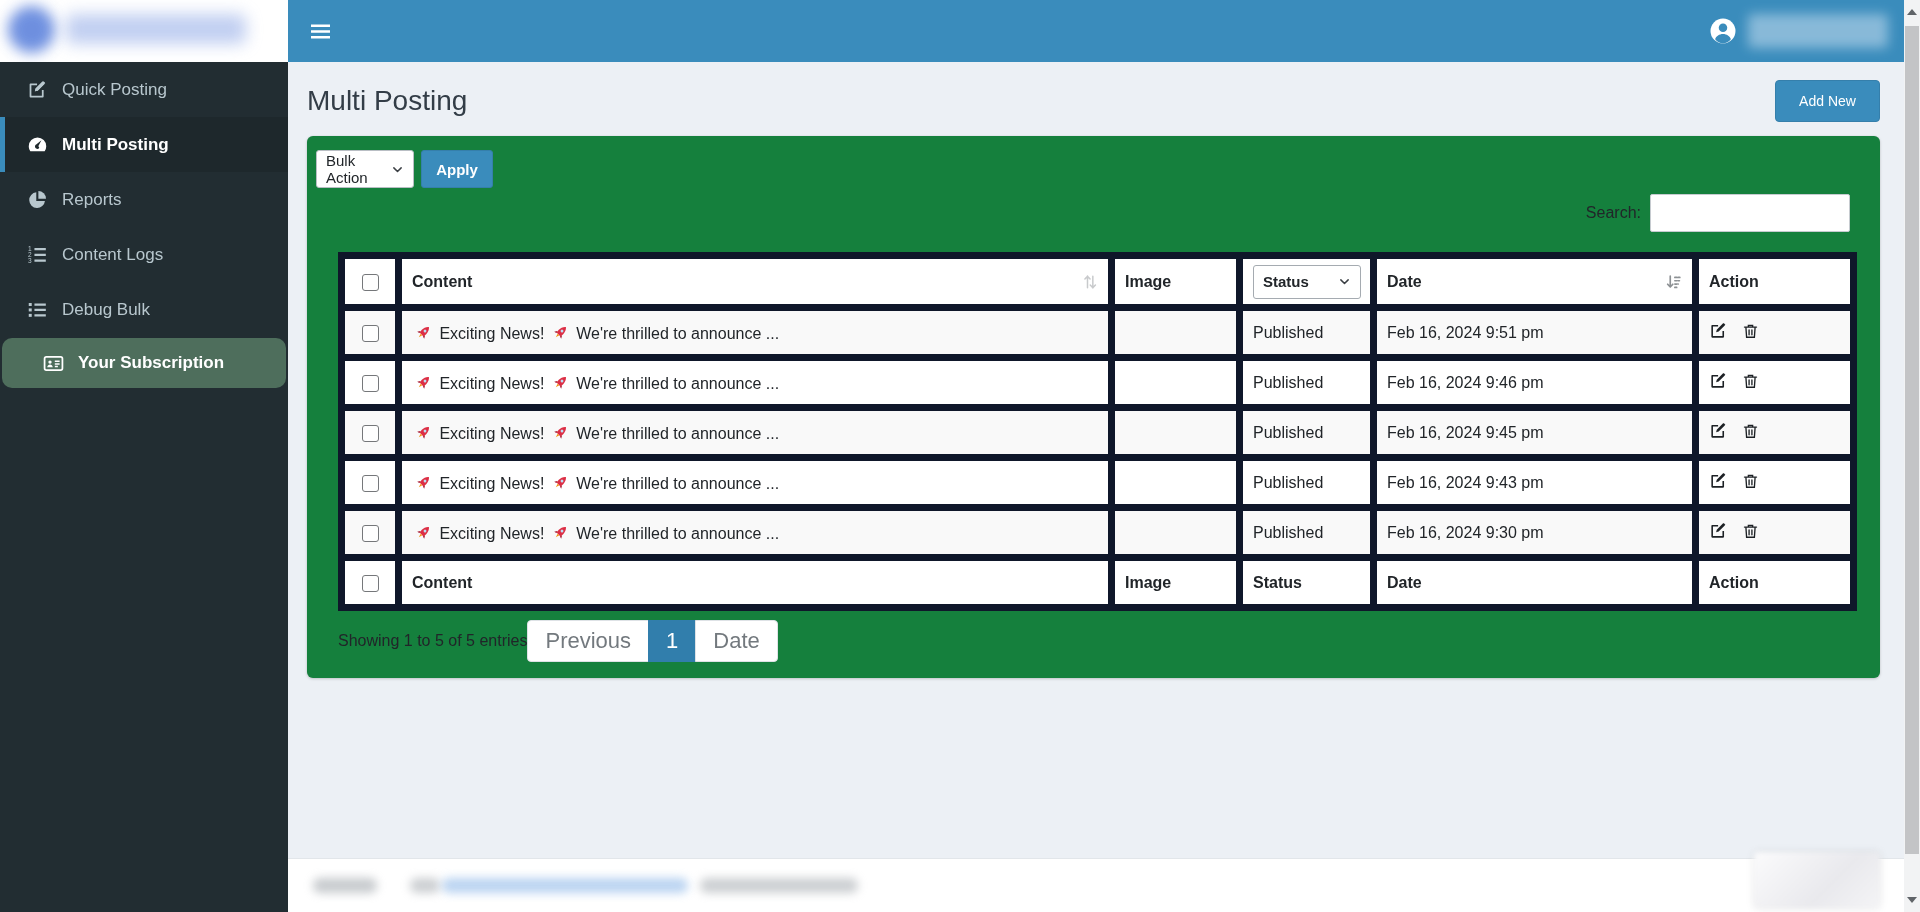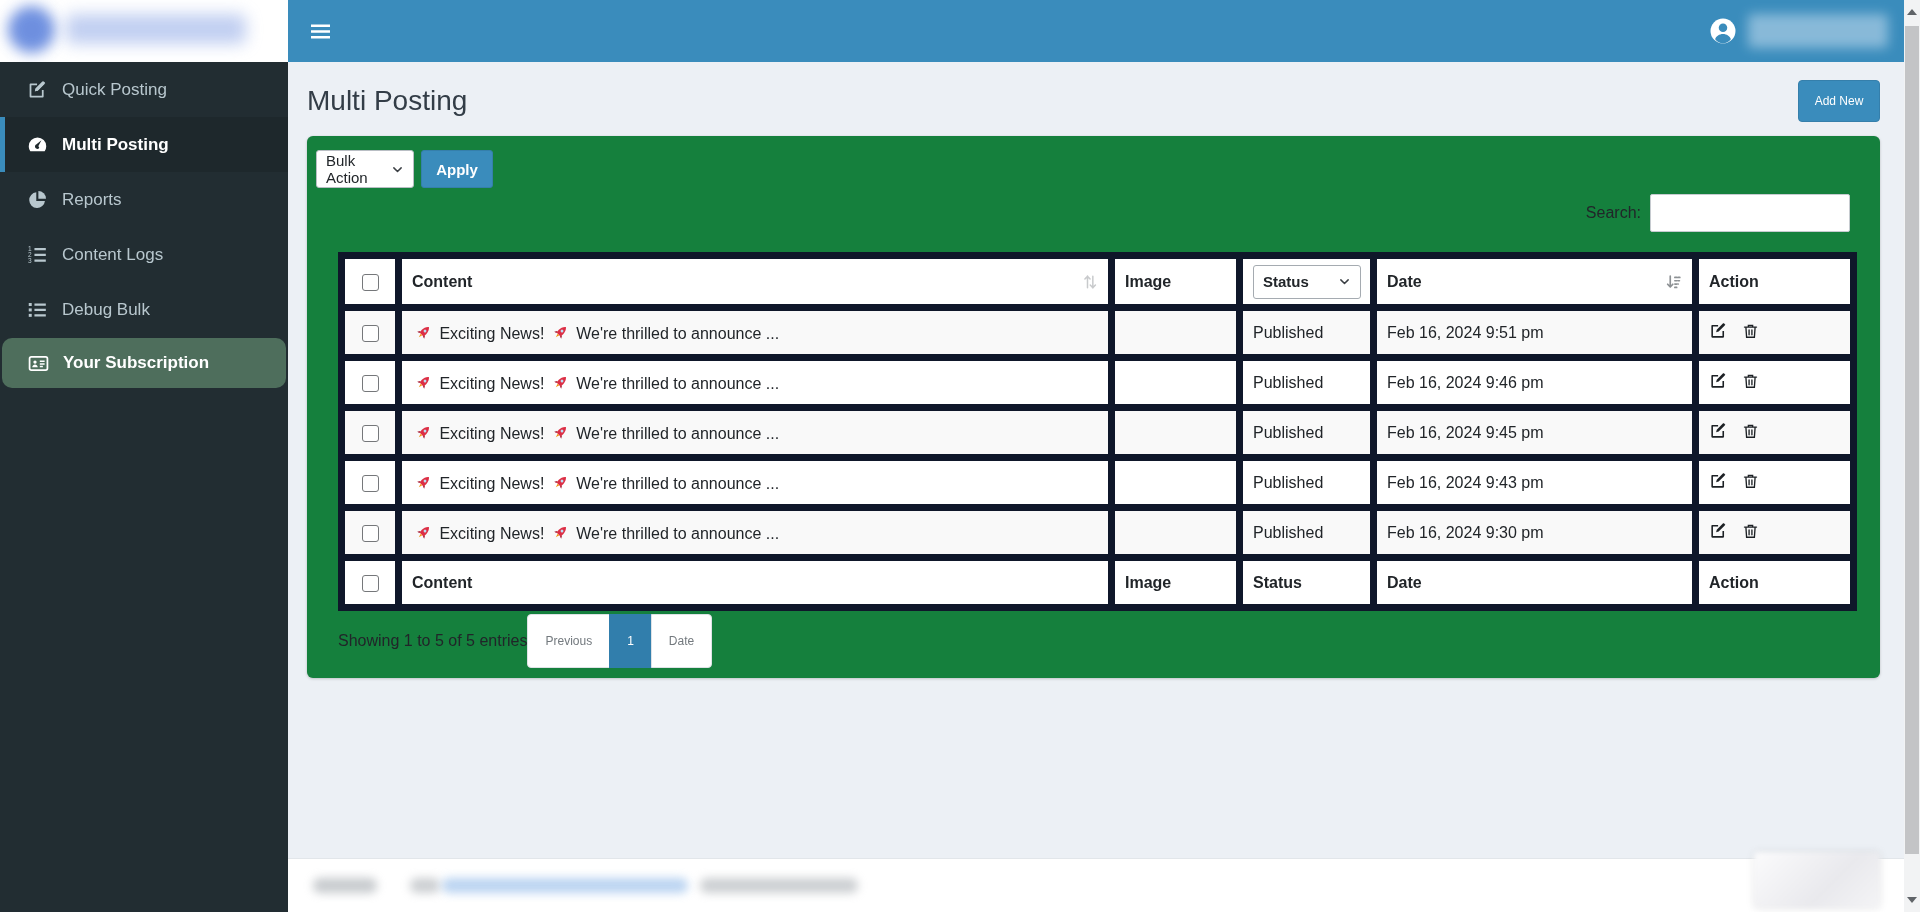--- a/index.html
+++ b/index.html
@@ -14,39 +14,39 @@
       background:#4a74d8; opacity:.8; filter:blur(7px); }
   .logo-blob-text { position:absolute; left:66px; top:14px; width:180px; height:30px; border-radius:6px;
       background:#8fa8e6; opacity:.55; filter:blur(8px); }
   .side-nav { padding-top:0; }
   .side-item { height:55px; display:flex; align-items:center; padding-left:20px; color:#b8c7ce;
       font-size:17px; cursor:pointer; border-left:5px solid transparent; }
   .side-item .s-icon { width:24px; height:22px; margin-right:13px; display:inline-flex; align-items:center; justify-content:center; }
   .side-item .s-icon svg { width:21px; height:21px; }
   .side-item.active { background:#1e282c; border-left-color:#3a8cbc; color:#ffffff; font-weight:700; }
   .side-item.highlight { background:#4e6e5c; color:#ffffff; font-weight:700; border-radius:10px;
-      margin:1px 2px; height:50px; border-left:none; padding-left:24px; }
+      margin:1px 2px; height:50px; border-left:none; padding-left:39px; }
 
   
   .topbar { position:absolute; left:288px; top:0; right:16px; height:62px; background:#3a8cbc; z-index:4;
       display:flex; align-items:center; }
   .hamburger { margin-left:17px; width:30px; height:30px; display:flex; align-items:center; justify-content:center; cursor:pointer; }
   .hamburger svg { width:23px; height:23px; }
   .user-area { position:absolute; right:16px; top:0; height:62px; display:flex; align-items:center; cursor:pointer; }
   .user-icon { width:30px; height:30px; margin-right:10px; }
   .user-icon svg { width:30px; height:30px; }
   .user-blob { width:140px; height:34px; border-radius:4px; background:#9cc5e0; opacity:.8; filter:blur(6px); }
 
   
   .page { position:absolute; left:288px; top:62px; right:16px; bottom:0; background:#ecf0f5; overflow:hidden; }
   .content-header { display:flex; align-items:center; justify-content:space-between; padding:18px 24px 14px 19px; }
   .page-title { font-size:28px; font-weight:500; color:#333d47; }
   .btn { display:inline-flex; align-items:center; justify-content:center; background:#3a8cbc; color:#fff;
       border:1px solid #357fab; border-radius:4px; cursor:pointer; }
-  .btn-addnew { width:82px; height:42px; font-size:12px; }
+  .btn-addnew { width:105px; height:42px; font-size:14px; }
   .btn-apply { width:72px; height:38px; font-size:15px; font-weight:700; border-radius:3px; }
 
   .card { margin:0 24px 0 19px; height:542px; background:#15803d; border-radius:6px;
       box-shadow:0 0 1px rgba(0,0,0,.13), 0 1px 3px rgba(0,0,0,.18); }
   .toolbar { padding:14px 0 0 9px; display:flex; align-items:center; }
   .select-box { height:38px; background:#fff; border:1px solid #b9bec4; border-radius:3px;
       display:inline-flex; align-items:center; padding:0 9px; font-size:15px; color:#212529; cursor:pointer; }
   .select-box .chev { margin-left:8px; display:inline-flex; }
   .select-box .chev svg { width:13px; height:13px; }
   .bulk-select { width:98px; justify-content:space-between; margin-right:7px; }
@@ -73,22 +73,22 @@
   .sort-icon svg { width:20px; height:20px; }
   .status-select { width:108px; height:34px; font-weight:700; justify-content:space-between; border-color:#a5abb1; }
   .rocket { display:inline-flex; vertical-align:-3px; margin:0 2px; }
   .rocket svg { width:19px; height:19px; }
   .act-icon { display:inline-flex; margin-right:14px; cursor:pointer; color:#1d2125; }
   .act-icon svg { width:19px; height:19px; }
   .act-icon.trash svg { width:17px; height:18px; }
   .table-footer-bar { display:flex; align-items:center; justify-content:flex-start; margin:8px 32px 0 31px; height:44px; }
   .entries-summary { font-size:16px; color:#212529; }
   .pagination { display:inline-flex; }
-  .page-btn { height:54px; display:inline-flex; align-items:center; justify-content:center; background:#fff;
-      border:1px solid #dee2e6; color:#73797e; font-size:12px; cursor:pointer; margin-left:-1px; padding:0 17px; }
+  .page-btn { height:42px; display:inline-flex; align-items:center; justify-content:center; background:#fff;
+      border:1px solid #dee2e6; color:#73797e; font-size:22px; cursor:pointer; margin-left:-1px; padding:0 17px; }
   .page-btn.first { border-radius:4px 0 0 4px; margin-left:0; }
   .page-btn.last { border-radius:0 4px 4px 0; }
   .page-btn.active { background:#317eac; border-color:#317eac; color:#fff; }
 
   
   .footer { position:absolute; left:0; right:0; bottom:0; height:54px; background:#ffffff; border-top:1px solid #e2e6ea; }
   .f-blob { position:absolute; top:19px; height:15px; border-radius:7px; filter:blur(5px); }
   .f-b1 { left:25px;  width:64px;  background:#9aa0a6; opacity:.55; }
   .f-b2 { left:122px; width:30px;  background:#9aa0a6; opacity:.5; }
   .f-b3 { left:154px; width:246px; background:#8db7e8; opacity:.6; }

